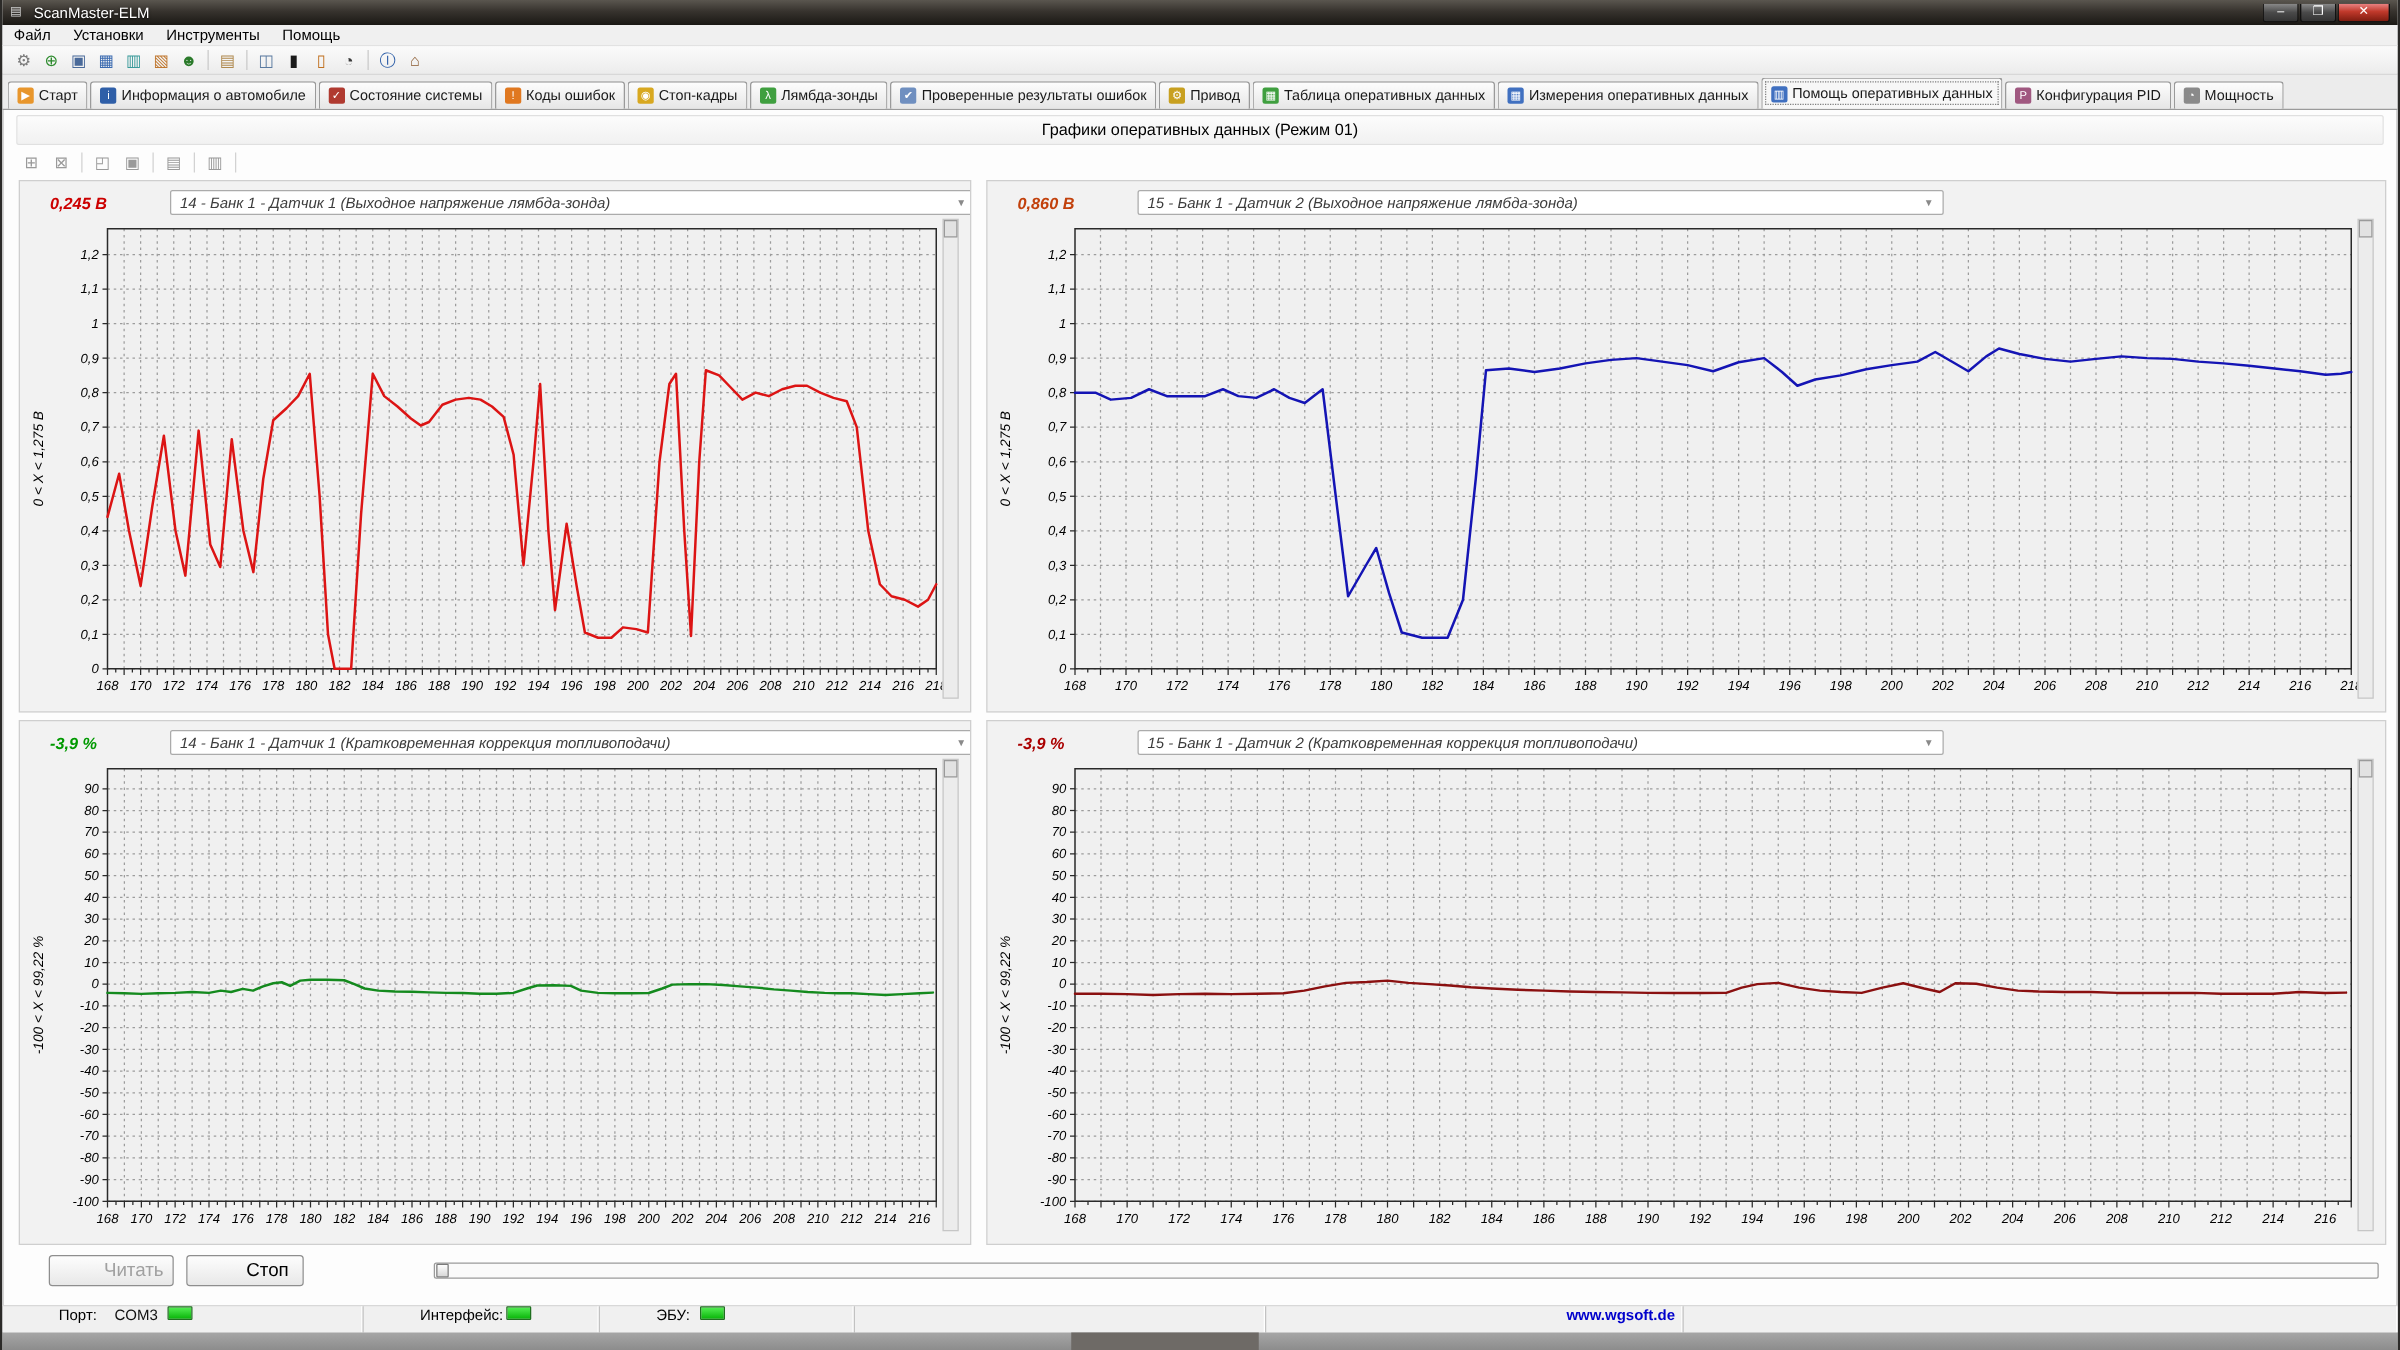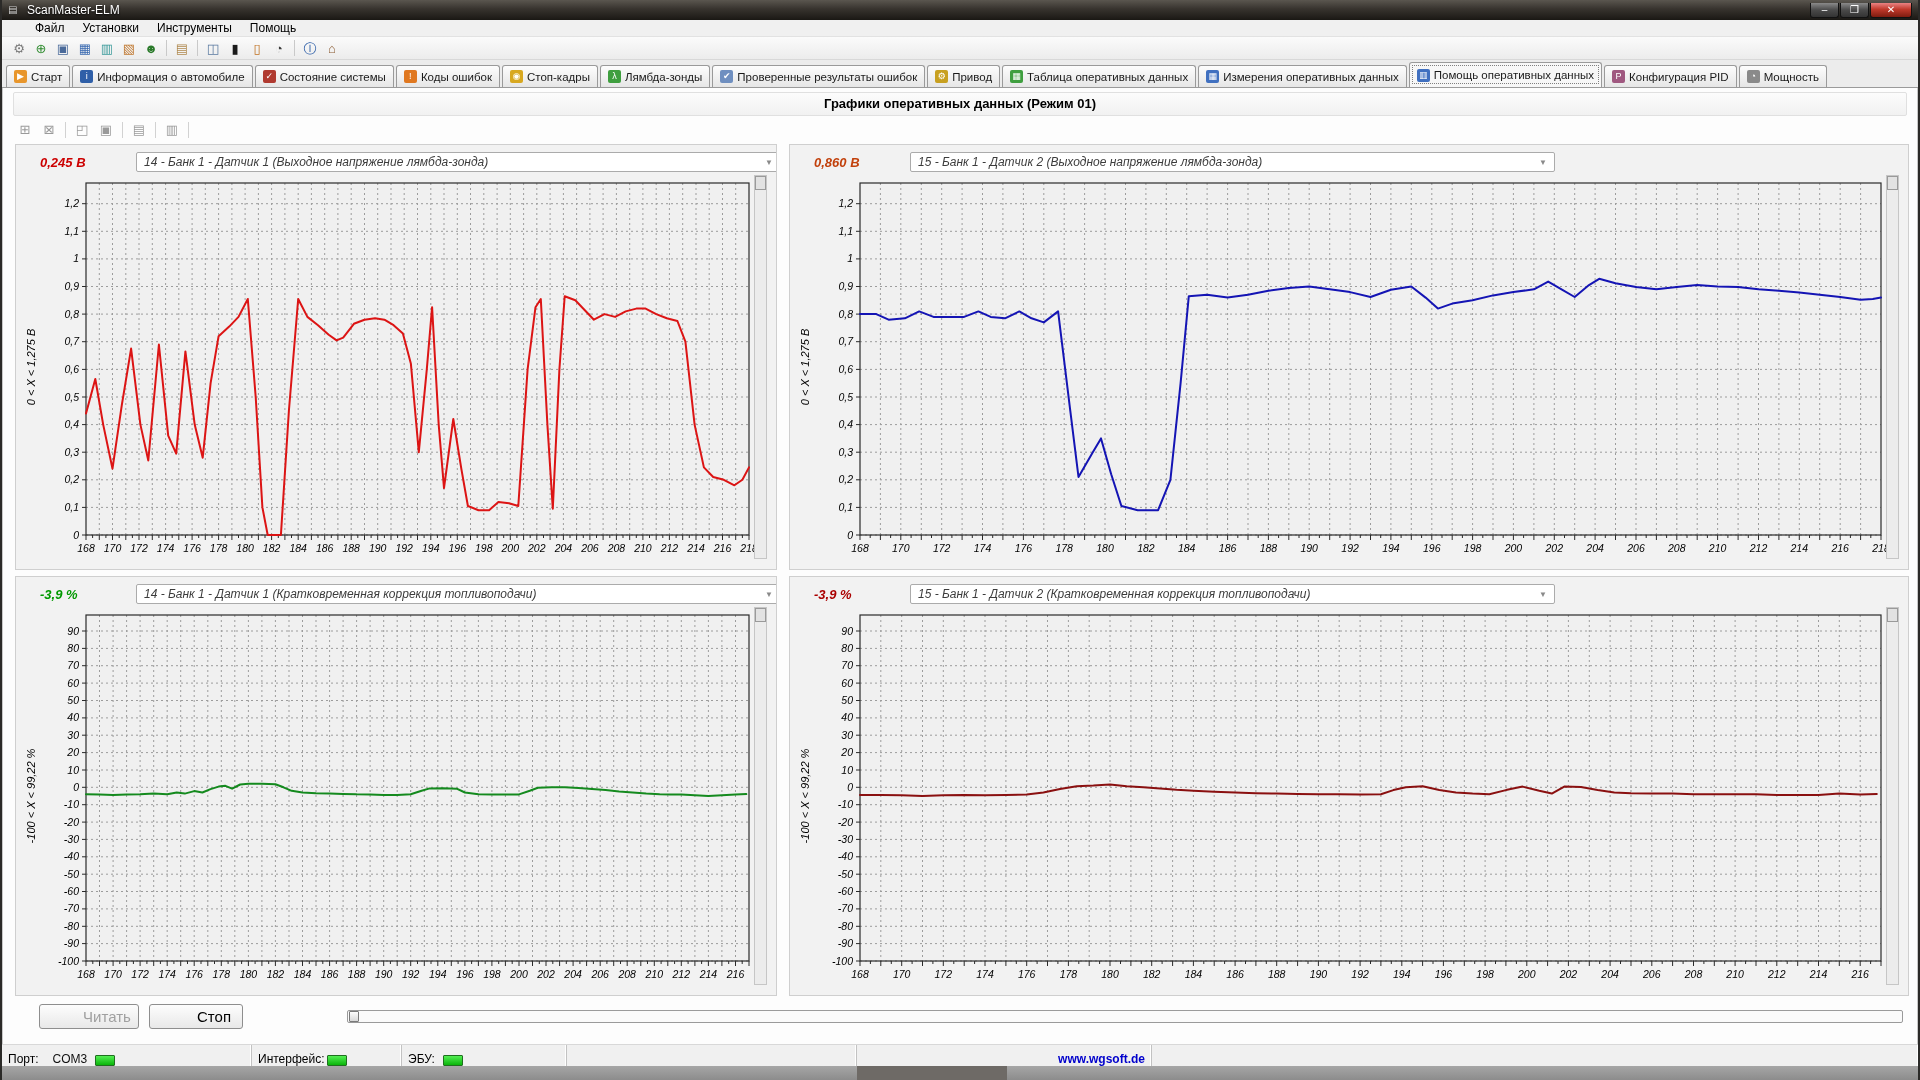--- a/index.html
+++ b/index.html
@@ -16,21 +16,21 @@
   .app-icon { width:14px; height:12px; margin-right:5px; color:#cfcfcf; font-size:10px; line-height:12px; }
   .titlebar .title { color:#fff; font-size:12px; text-shadow:0 1px 2px #000; }
   .winbtns { margin-left:auto; display:flex; }
   .winbtn { width:29px; height:15px; margin-left:1px; text-align:center; line-height:14px;
             font-size:10px; color:#fff; border:1px solid #111; border-top:none; border-radius:0 0 3px 3px;
             background:linear-gradient(#8a8a8a,#4a4a4a 50%,#333); }
   .winbtn.close { background:linear-gradient(#e98383,#c0392b 45%,#7e1c10); width:42px; }
 
   
   .menubar { height:17px; flex:none; display:flex; align-items:center; background:#f0f0f0;
-             border-bottom:1px solid #e2e2e2; padding-left:24px; }
+             border-bottom:1px solid #e2e2e2; padding-left:0; }
   .menu-item { padding:0 9px; font-size:12px; color:#000; }
 
   
   .toolbar { height:23px; flex:none; display:flex; align-items:center; background:linear-gradient(#fbfbfb,#ececec);
              border-bottom:1px solid #d8d8d8; padding-left:6px; }
   .tb-icon { width:22px; height:19px; text-align:center; line-height:19px; font-size:13px; }
   .tb-sep { width:1px; height:16px; background:#c9c9c9; margin:0 4px; }
 
   
   .tabstrip { height:28px; flex:none; display:flex; align-items:flex-end; background:#ececec;
@@ -39,21 +39,21 @@
          border:1px solid #9a9a9a; border-bottom:none; border-radius:3px 3px 0 0;
          background:linear-gradient(#fdfdfd,#e6e6e6); font-size:11.5px; white-space:nowrap; color:#1a1a1a; }
   .tab.selected { height:25px; background:#f7f7f7; outline:1px dotted #808080; outline-offset:-4px; }
   .tab-ico { width:13px; height:13px; flex:none; border-radius:2px; color:#fff; font-size:9px;
              line-height:13px; text-align:center; }
 
   
   .content { flex:1; background:#fdfdfd; border-left:1px solid #c8c8c8; border-right:1px solid #c8c8c8; overflow:hidden; }
   .page-header { height:24px; margin:4px 10px 0 10px; border:1px solid #e0e0e0; border-radius:2px;
                  background:linear-gradient(#fcfcfc,#f1f1f1); text-align:center; line-height:22px;
-                 font-weight:bold; font-size:13px; color:#000; }
+                 font-weight:normal; font-size:13px; color:#000; }
   .mini-toolbar { height:24px; margin:2px 10px; display:flex; align-items:center; }
   .mini-btn { width:24px; height:20px; text-align:center; line-height:20px; font-size:13px; color:#9a9a9a; }
   .mini-sep { width:1px; height:16px; background:#d2d2d2; margin:0 4px; }
 
   .charts-grid { display:grid; grid-template-columns:762px 1120px; grid-template-rows:426px 420px;
                  column-gap:12px; row-gap:6px; padding:0 12px;font-style:italic; }
   .chart-panel { border:1px solid #cfcfcf; background:#f2f2f2; padding:4px; overflow:hidden; }
   .panel-top { height:26px; display:flex; align-items:center; padding:2px 10px 2px 20px; }
   .chart-value { width:96px; flex:none; font-weight:bold; font-size:13px; }
   .combo { width:645px; flex:none; height:20px; border:1px solid #ababab; border-radius:2px; background:#fff;
@@ -83,22 +83,22 @@
   .btn-read { width:100px; margin-left:22px; color:#a0a0a0; line-height:23px; }
   .btn-stop { width:94px; margin-left:10px; color:#000; line-height:23px; }
   .trackbar { margin-left:104px; flex:1; height:13px; border:1px solid #9a9a9a; background:#fafafa;
               border-radius:2px; position:relative; }
   .track-thumb { position:absolute; left:1px; top:0; width:10px; height:11px; background:linear-gradient(#fdfdfd,#d8d8d8);
                  border:1px solid #7a7a7a; border-radius:1px; }
 
   
   .statusbar { height:22px; flex:none; background:#f0f0f0; border-top:1px solid #d8d8d8;
                display:flex; align-items:stretch; font-size:12px; }
-  .sb-seg { display:flex; align-items:flex-end; padding:0 6px; border-right:1px solid #c2c2c2;
-            box-shadow:inset -1px 0 0 #fff; }
+  .sb-seg { display:flex; align-items:flex-start; padding:0 6px; border-right:1px solid #c2c2c2;
+            box-shadow:inset -1px 0 0 #fff;margin-left:39px; }
   .sb-label { color:#000; }
   .sb-value { margin-left:14px; }
   .led { width:20px; height:11px; margin-left:8px; background:linear-gradient(#53ee53,#0ab50a);
          border:1px solid #1f6f1f; border-radius:1px; }
   .sb-seg.grow1 { width:290px; }
   .sb-link-seg { width:295px; justify-content:flex-end; }
   .sb-link { color:#0000cc; font-weight:bold; }
   .sb-rest { flex:1; border-right:none; }
   .bottom-strip { height:14px; flex:none; background:linear-gradient(#a6a6a6,#8c8c8c); position:relative; }
   .bottom-strip .dark { position:absolute; left:855px; top:0; width:150px; height:14px; background:#6e6a66; }

